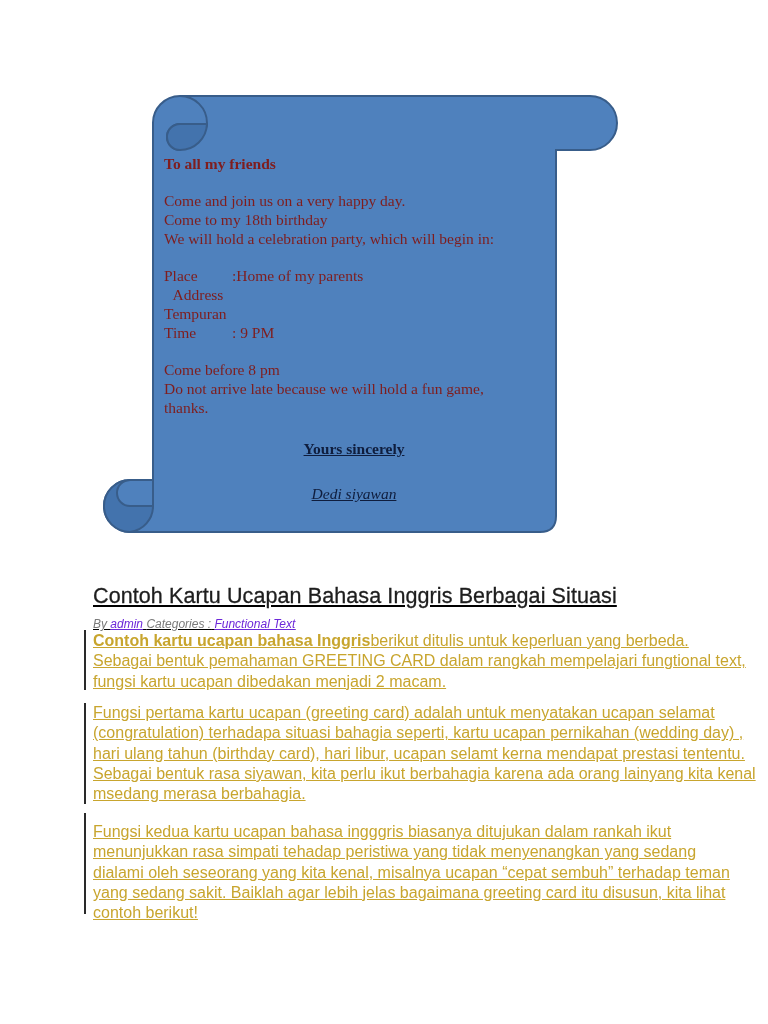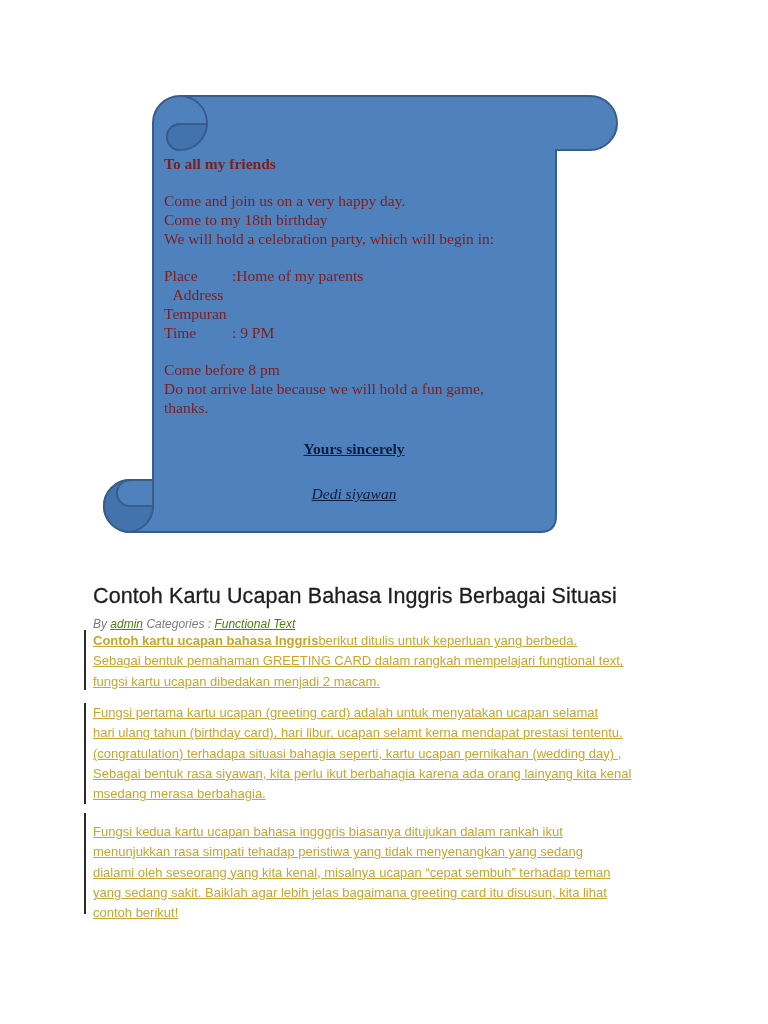--- a/index.html
+++ b/index.html
@@ -20,32 +20,32 @@
   .card-text .lbl-place { width: 68px; }
   .card-text .lbl-addr { width: 68px; text-align: center; }
   .card-text .lbl-time { width: 68px; }
   .closing {
     position: absolute; left: 154px; width: 400px; text-align: center;
     font-family: "Liberation Serif", serif; color: #0f1d3d; font-size: 15.5px; text-decoration: underline;
   }
   .closing.sign { font-weight: bold; top: 440px; }
   .closing.name { font-style: italic; top: 485px; }
 
-  .article { position: absolute; left: 93px; top: 584px; width: 600px; }
+  .article { position: absolute; left: 93px; top: 584px; width: 600px; text-decoration: underline; }
   .title {
     font-size: 21.5px; color: #1e1e1e; margin: 0; font-weight: normal;
     letter-spacing: 0.1px; -webkit-text-stroke: 0.3px #1e1e1e; white-space: nowrap;
   }
   .meta {
     font-size: 12px; color: #7a7a7a; font-style: italic; margin-top: 8px; line-height: 14px;
   }
-  .meta a { color: #4d7c0f; text-decoration: underline; }
+  .meta a { color: #6d28d9; text-decoration: underline; }
   .para {
     position: absolute; left: 93px; width: 600px;
-    font-size: 13px; line-height: 20.3px; color: #c8a52e;
+    font-size: 16px; line-height: 20.3px; color: #c8a52e;
   }
   .para .ln { display: block; white-space: nowrap; }
   .para .ln span, .para .ln a { text-decoration: underline; color: #c8a52e; }
   .para .strong { font-weight: bold; color: #b38c10; }
   .vbar { position: absolute; left: 84px; width: 1.5px; background: #2a2a2a; }
 </style>
 </head>
 <body>
 
 <svg class="scroll-svg" width="768" height="560">
@@ -99,22 +99,22 @@
 <div class="vbar" style="top:630px;height:60px"></div>
 <div class="para" style="top:631px">
   <span class="ln"><a class="strong">Contoh kartu ucapan bahasa Inggris</a><span>berikut ditulis untuk keperluan yang berbeda.</span></span>
   <span class="ln"><span>Sebagai bentuk pemahaman GREETING CARD dalam rangkah mempelajari fungtional text,</span></span>
   <span class="ln"><span>fungsi kartu ucapan dibedakan menjadi 2 macam.</span></span>
 </div>
 
 <div class="vbar" style="top:703px;height:101px"></div>
 <div class="para" style="top:703px">
   <span class="ln"><span>Fungsi pertama kartu ucapan (greeting card) adalah untuk menyatakan ucapan selamat</span></span>
+  <span class="ln"><span>(congratulation) terhadapa situasi bahagia seperti, kartu ucapan pernikahan (wedding day) ,</span></span>
   <span class="ln"><span>hari ulang tahun (birthday card), hari libur, ucapan selamt kerna mendapat prestasi tententu.</span></span>
-  <span class="ln"><span>(congratulation) terhadapa situasi bahagia seperti, kartu ucapan pernikahan (wedding day) ,</span></span>
   <span class="ln"><span>Sebagai bentuk rasa siyawan, kita perlu ikut berbahagia karena ada orang lainyang kita kenal</span></span>
   <span class="ln"><span>msedang merasa berbahagia.</span></span>
 </div>
 
 <div class="vbar" style="top:813px;height:101px"></div>
 <div class="para" style="top:822px">
   <span class="ln"><span>Fungsi kedua kartu ucapan bahasa ingggris biasanya ditujukan dalam rankah ikut</span></span>
   <span class="ln"><span>menunjukkan rasa simpati tehadap peristiwa yang tidak menyenangkan yang sedang</span></span>
   <span class="ln"><span>dialami oleh seseorang yang kita kenal, misalnya ucapan “cepat sembuh” terhadap teman</span></span>
   <span class="ln"><span>yang sedang sakit. Baiklah agar lebih jelas bagaimana greeting card itu disusun, kita lihat</span></span>

